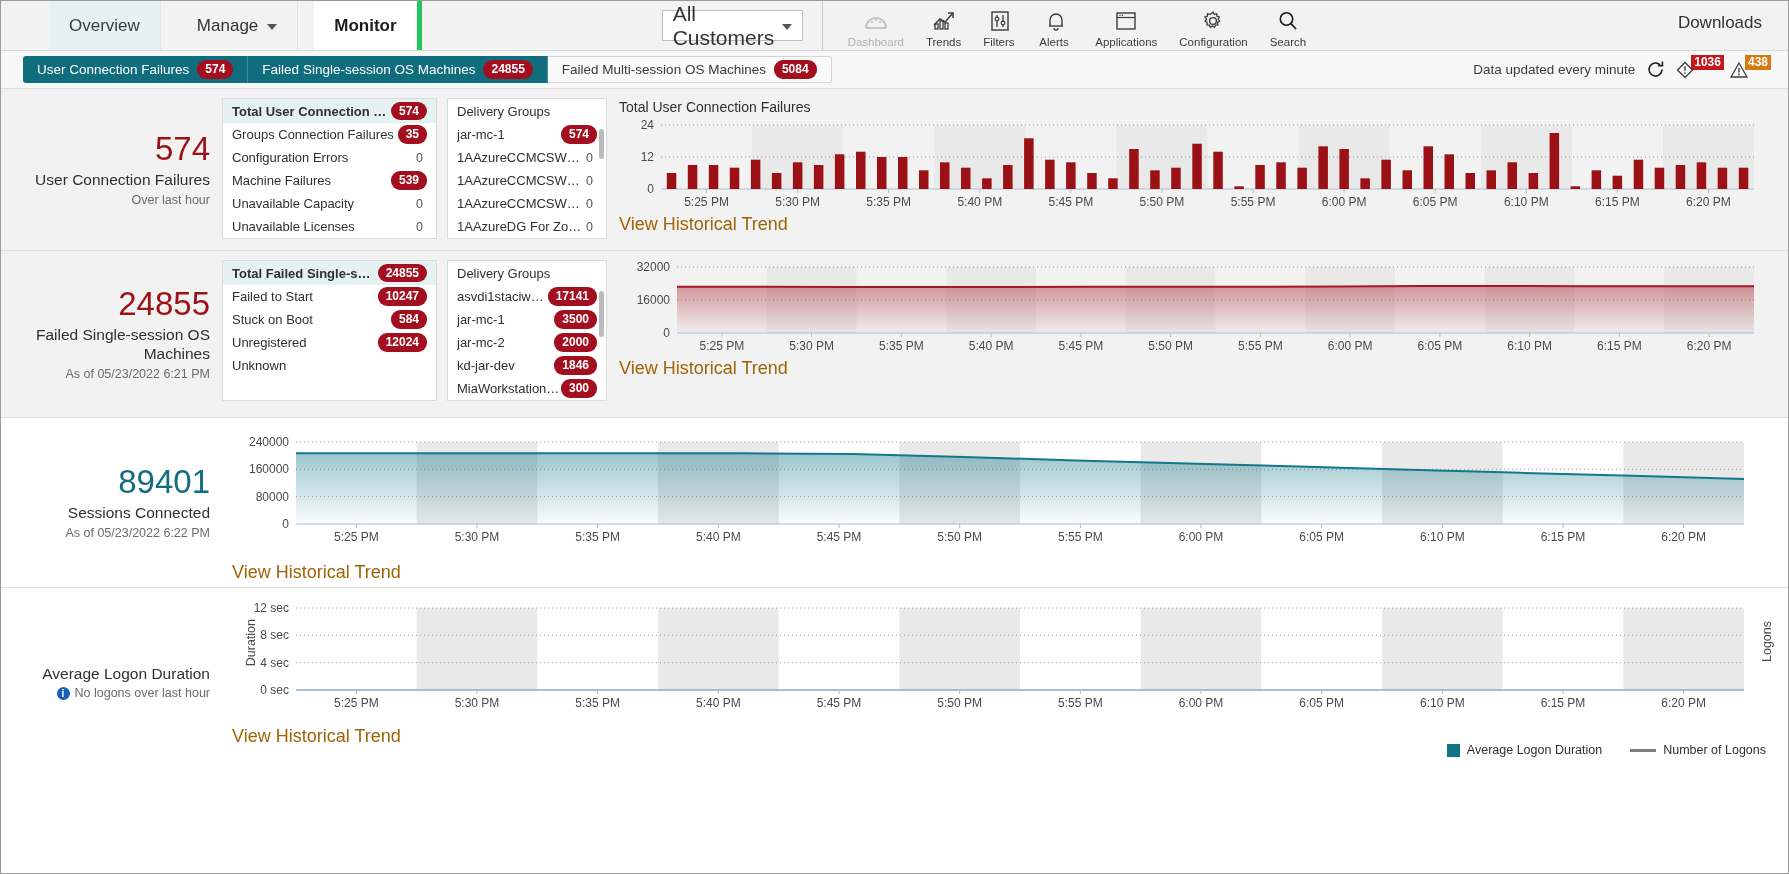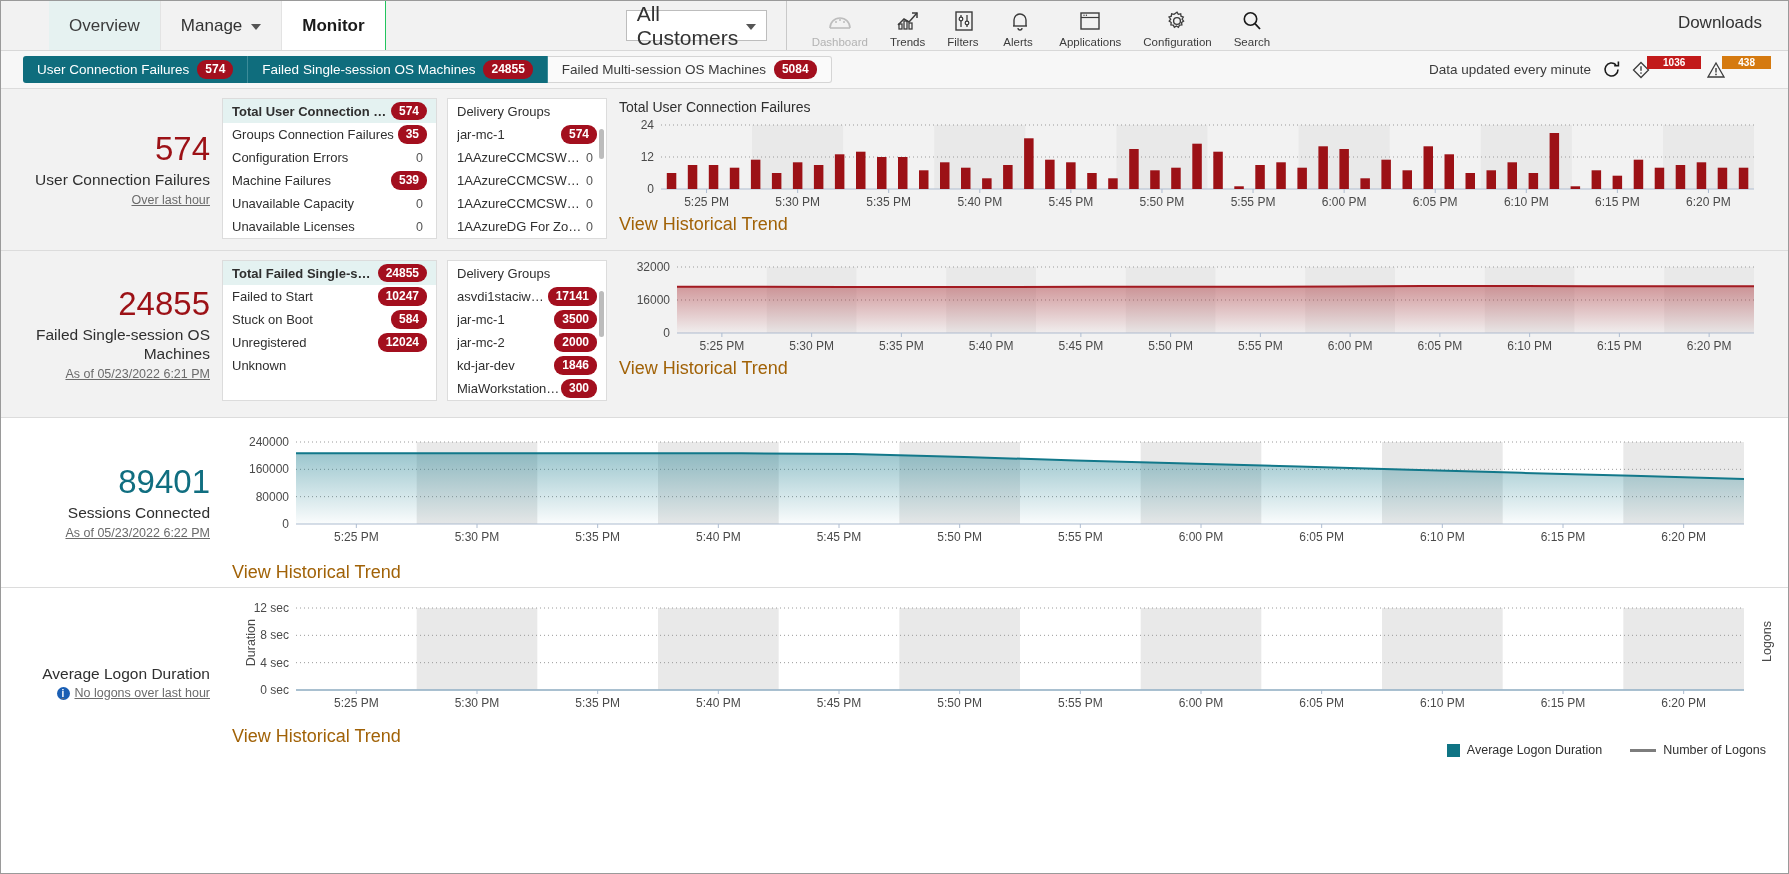--- a/index.html
+++ b/index.html
@@ -17,30 +17,30 @@
   }
 
   
   .topnav {
     height: 50px;
     background: #f2f2f2;
     border-bottom: 1px solid #d8d8d8;
     display: flex; align-items: stretch;
     position: relative;
   }
-  .nav-tabs { display: flex; align-items: stretch; margin-left: 48px; }
+  .nav-tabs { display: flex; align-items: stretch; margin-left: 48px; gap: 16px; }
   .nav-tab {
     display: flex; align-items: center; gap: 9px;
     padding: 0 20px;
     font-size: 17px; color: #333;
     cursor: pointer;
     border-right: 1px solid #e3e3e3;
   }
   .nav-tab.overview { background: #e6f2f1; color: #3b3b3b; }
-  .nav-tab.active { background: #ffffff; color: #1a1a1a; font-weight: 600; border-right: 1px solid #22c55e; }
+  .nav-tab.active { background: #ffffff; color: #1a1a1a; font-weight: 600; border-right: 5px solid #22c55e; }
   .caret-down {
     width: 0; height: 0;
     border-left: 5px solid transparent;
     border-right: 5px solid transparent;
     border-top: 6px solid #555;
     margin-top: 2px;
   }
 
   .nav-center {
     display: flex; align-items: center;
@@ -102,22 +102,22 @@
     display: inline-block;
   }
   .tabstrip-right {
     position: absolute; right: 14px; top: 0; height: 100%;
     display: flex; align-items: center; gap: 11px;
   }
   .upd-text { font-size: 13.5px; color: #3b3b3b; }
   .badge-group { display: flex; align-items: center; gap: 3px; }
   .badge-wrap { position: relative; display: flex; align-items: center; }
   .badge-num {
-    font-size: 10px; font-weight: bold; color: #fff;
-    padding: 1px 16px; line-height: 1.15;
+    font-size: 12px; font-weight: bold; color: #fff;
+    padding: 1px 3px; line-height: 1.15;
     position: relative; top: -7px; left: -3px;
   }
   .badge-num.red { background: #c21a1a; }
   .badge-num.orange { background: #d57a10; }
 
   
   .panel {
     border-bottom: 1px solid #dcdcdc;
     position: relative;
     display: flex;
@@ -129,21 +129,21 @@
 
   .summary {
     width: 221px; flex: 0 0 221px;
     text-align: right;
     padding-right: 12px;
     display: flex; flex-direction: column; justify-content: center;
   }
   .summary .big { font-size: 33px; color: #9c1116; line-height: 1.05; }
   .summary .big.teal { color: #106e80; }
   .summary .name { font-size: 15.5px; color: #2f2f2f; line-height: 1.25; margin-top: 3px; }
-  .summary .sub { font-size: 12.5px; color: #6b6b6b; margin-top: 3px; text-decoration: underline; }
+  .summary .sub { font-size: 12.5px; color: #6b6b6b; margin-top: 3px; }
   .summary .sub.info { display:flex; align-items:center; justify-content:flex-end; gap: 5px; }
   .info-dot {
     width: 13px; height: 13px; border-radius: 50%;
     background: #1a5fb4; color: #fff;
     font-size: 10px; font-weight: bold;
     display: inline-flex; align-items: center; justify-content: center;
   }
 
   
   .mini-table {

